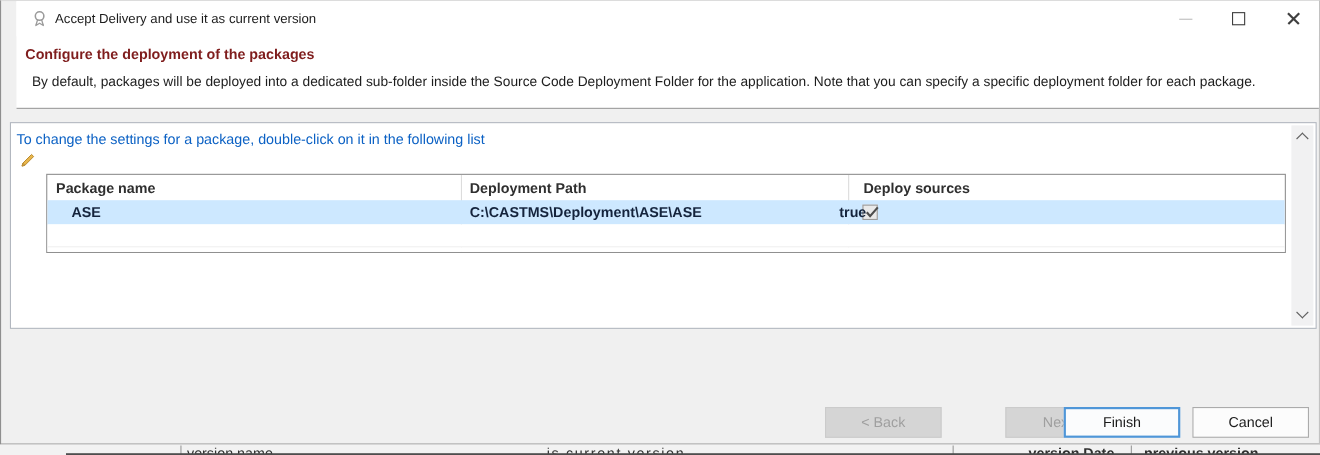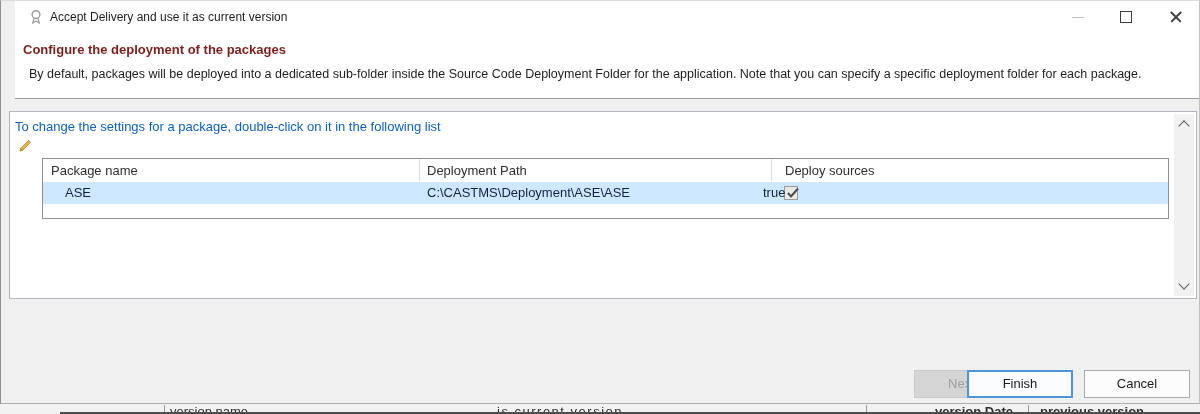--- a/index.html
+++ b/index.html
@@ -36,23 +36,23 @@
 
   
   .panel{
     position:absolute;left:8px;top:110px;width:1188px;height:188px;
     background:#ffffff;border:1px solid #b2b7bf;box-sizing:border-box;
   }
   .hint{position:absolute;left:5px;top:7px;font-size:13px;color:#0b61c4;white-space:nowrap;}
   .pencil{position:absolute;left:7px;top:25px;width:17px;height:17px;}
 
   .pkg-table{
-    position:absolute;left:32px;top:46px;width:1127px;height:61px;
+    position:absolute;left:32px;top:46px;width:1127px;height:72px;
     border:1px solid #909090;background:#fff;box-sizing:border-box;overflow:hidden;
-    font-size:13px;color:#2b2b2b;
+    font-size:13px;color:#2b2b2b;font-weight:bold;
   }
   .col-div{position:absolute;top:0;bottom:0;width:1px;background:#dcdcdc;}
   .col-div.c1{left:376px;} .col-div.c2{left:728px;}
   .t-header{position:absolute;left:0;top:0;right:0;height:23px;}
   .t-header .cell{position:absolute;top:4px;white-space:nowrap;color:#2f2f2f;}
   .cell.h1{left:8px;} .cell.h2{left:384px;} .cell.h3{left:742px;}
   .t-row-sel{
     position:absolute;left:0;top:23px;right:0;height:22px;background:#cde8ff;
   }
   .t-row-sel .cell{position:absolute;top:3px;white-space:nowrap;color:#14233c;}
@@ -167,18 +167,19 @@
         <div class="t-row-empty"></div>
         <div class="t-row-clip"></div>
       </div>
 
       <div class="vscroll">
         <span class="chev up"></span>
         <span class="chev down"></span>
       </div>
     </div>
 
+    <div class="btn btn-disabled btn-back">&lt; Back</div>
     <div class="btn btn-disabled btn-next">Next &gt;</div>
     <div class="btn btn-finish">Finish</div>
     <div class="btn btn-cancel">Cancel</div>
 
   </div>
 </div>
 
 </body></html>

